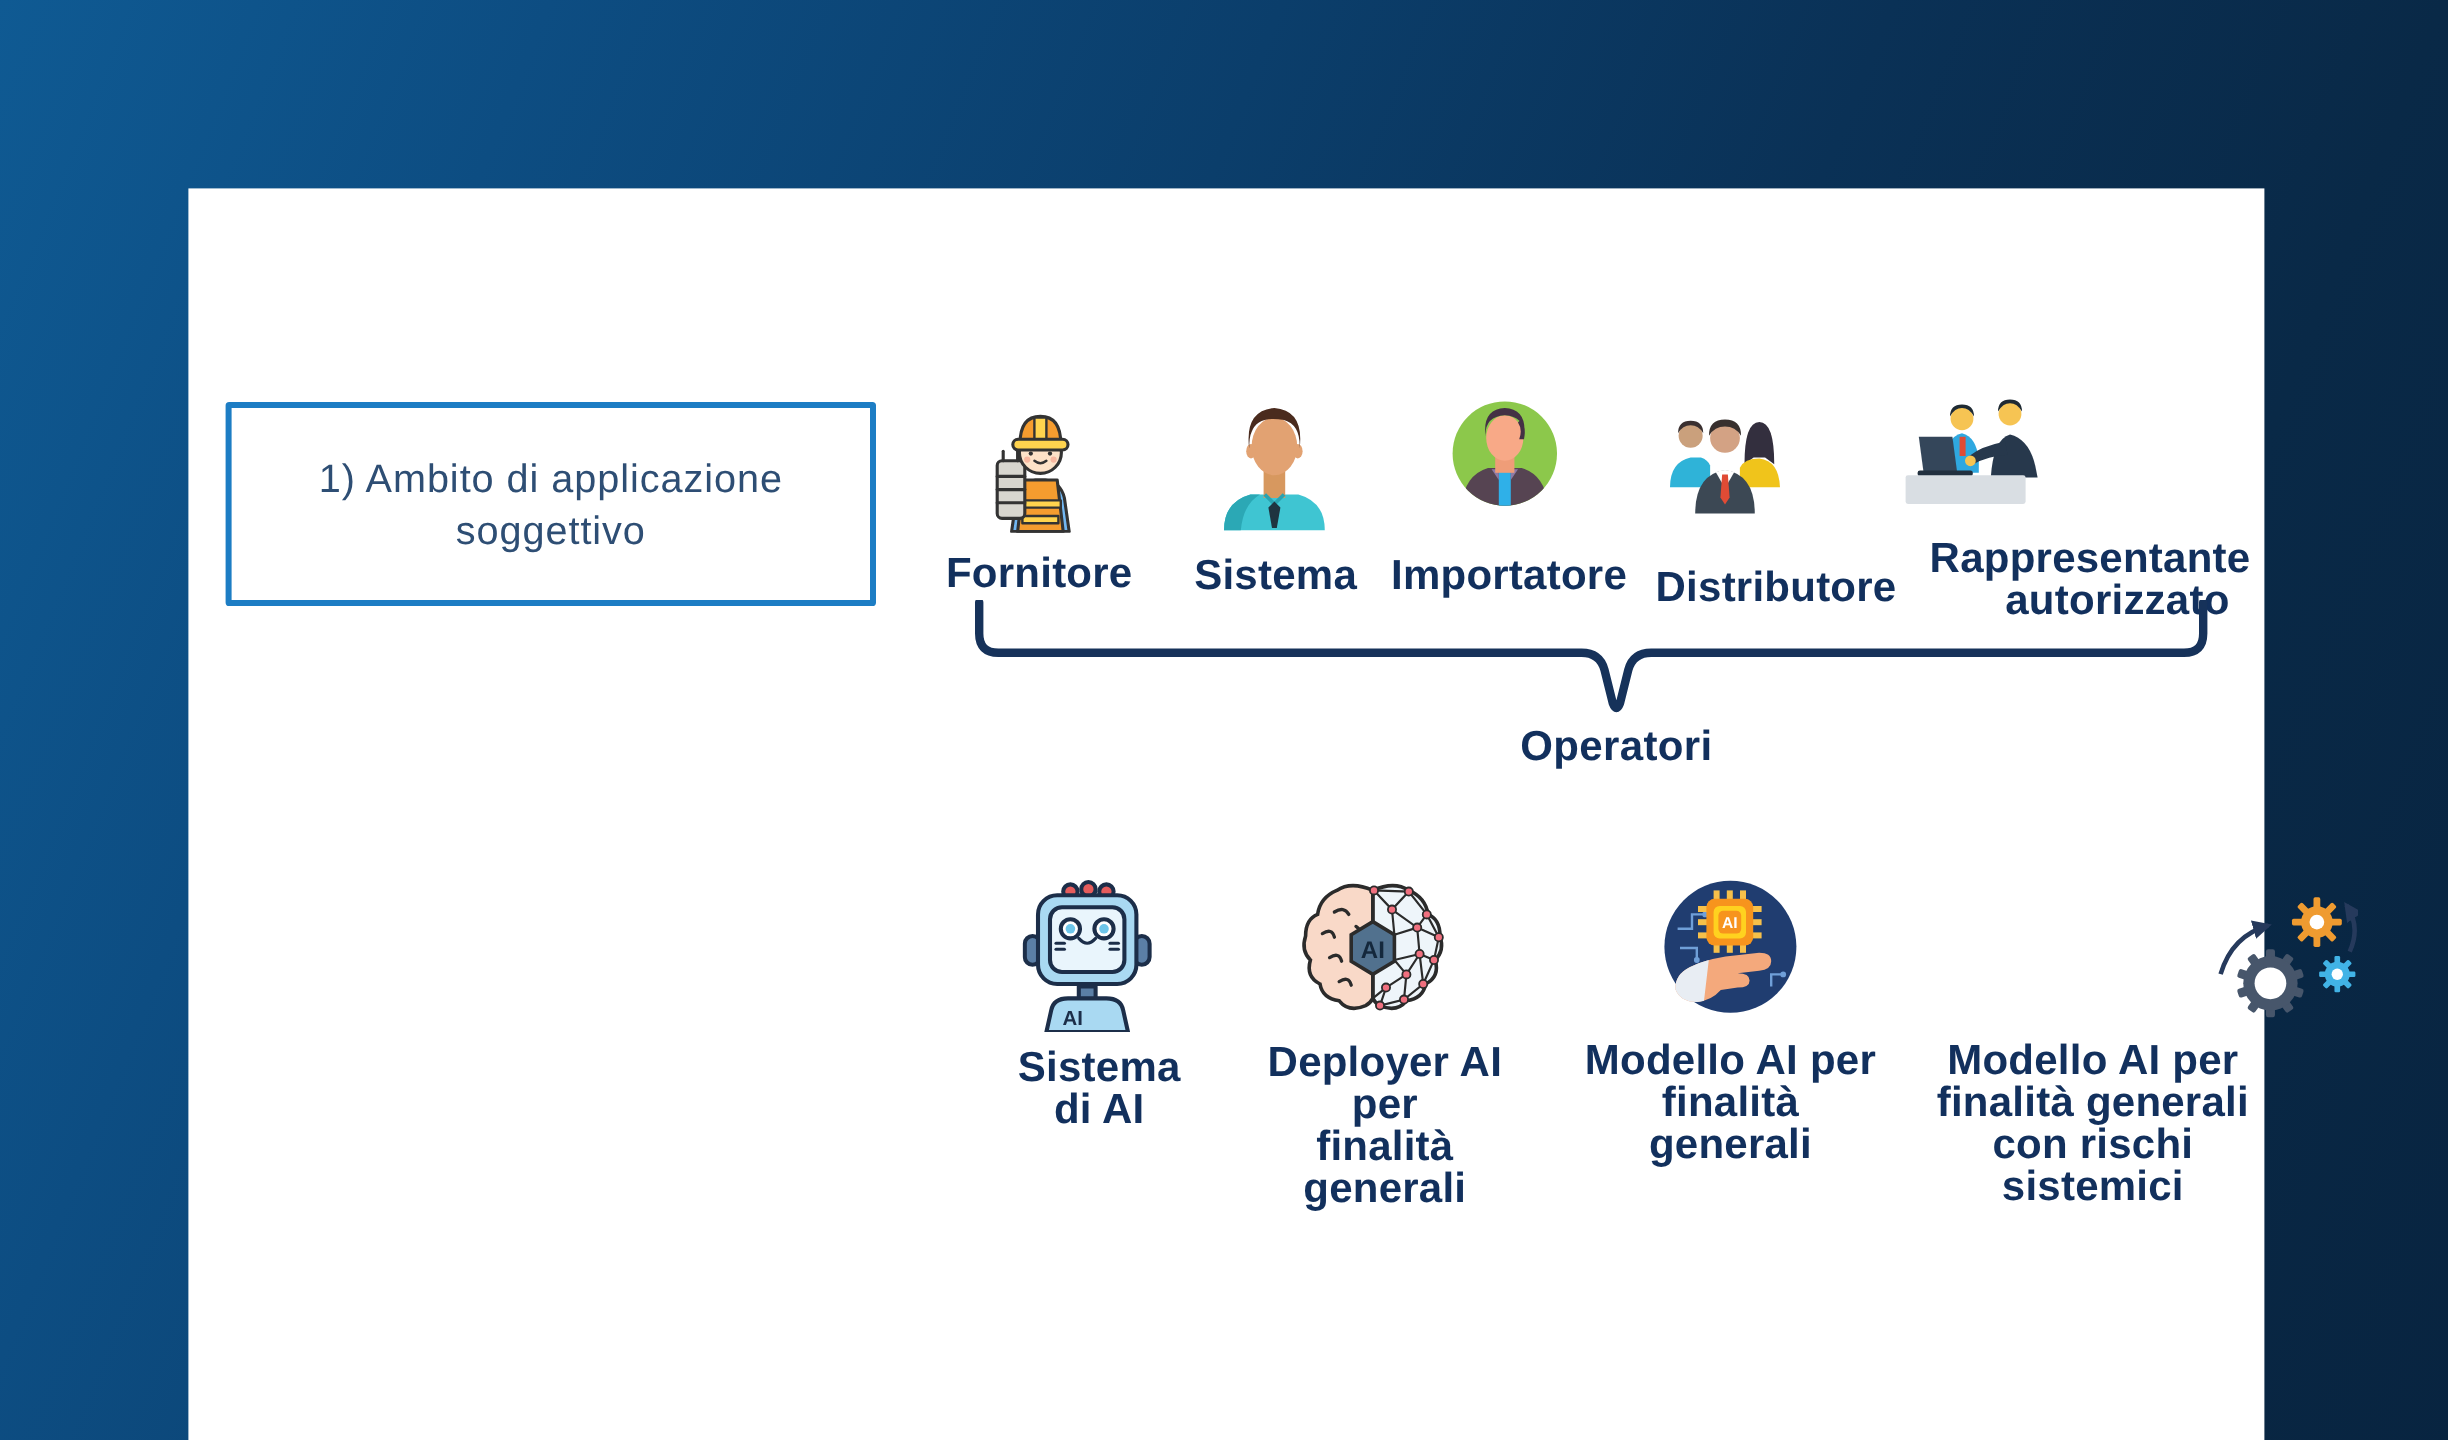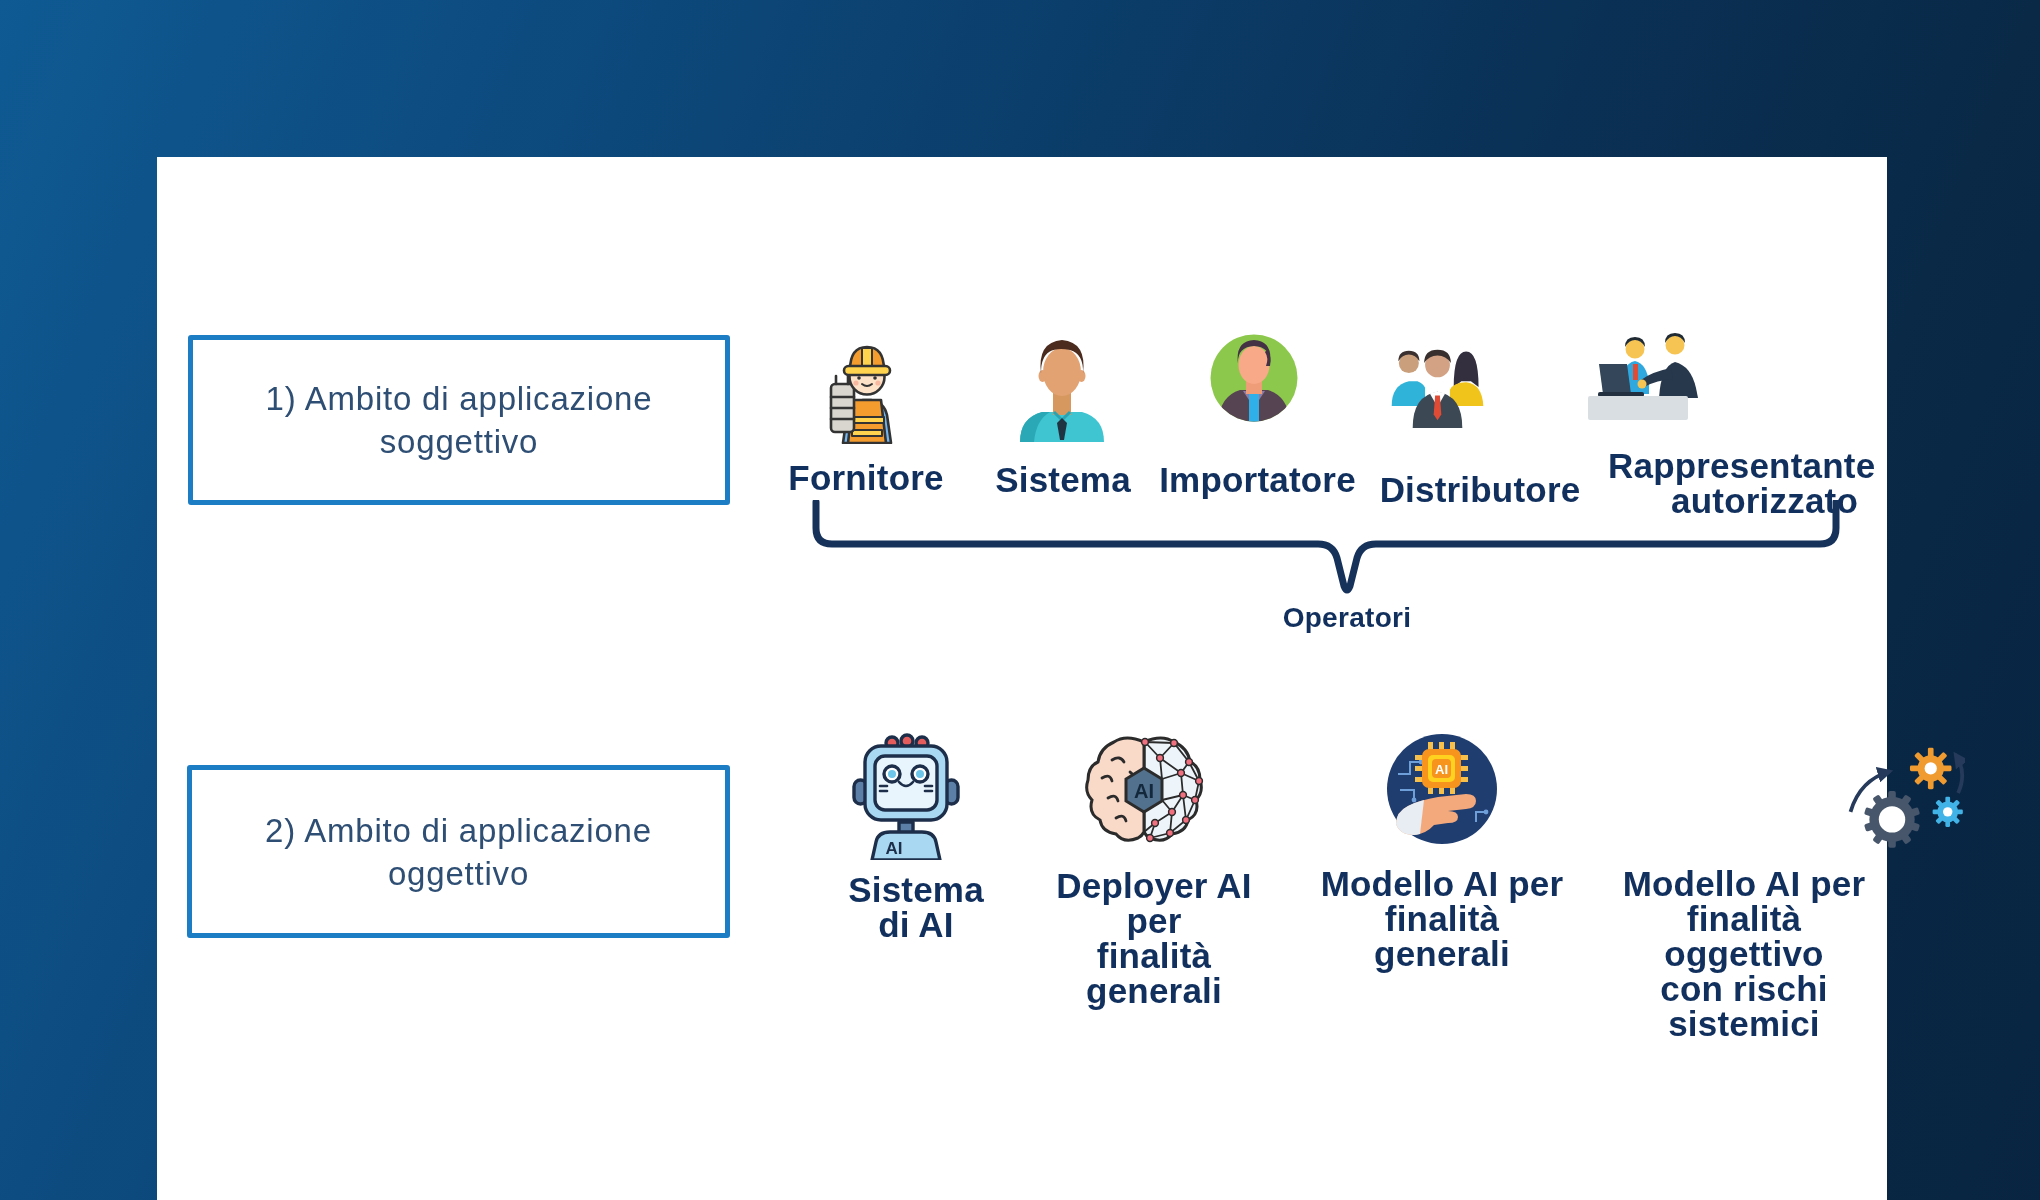--- a/index.html
+++ b/index.html
@@ -14,21 +14,21 @@
     position:absolute;border:5px solid #1d7dc4;border-radius:3px;background:#ffffff;
     display:flex;flex-direction:column;align-items:center;justify-content:center;
     color:#2e4e74;font-size:33px;font-weight:400;letter-spacing:.8px;line-height:43px;text-align:center;
   }
   .op-label,.obj-label{
     position:absolute;color:#12305d;font-weight:700;font-size:35px;line-height:35px;text-align:center;
     letter-spacing:.2px;
   }
   .op-label.left-align{text-align:right;}
   .operatori{
-    position:absolute;color:#12305d;font-weight:700;font-size:28px;text-align:center;letter-spacing:.3px;
+    position:absolute;color:#12305d;font-weight:700;font-size:35px;text-align:center;letter-spacing:.3px;
   }
   .icon{position:absolute;}
   .icon svg{display:block;width:100%;height:100%;}
 </style>
 </head>
 <body>
 
 <div class="stage">
   <div class="slide">
 
@@ -140,24 +140,20 @@
       <span>autorizzato</span>
     </div>
 
     <div class="icon" style="left:655px;top:343px;width:1030px;height:102px;">
       <svg viewBox="0 0 1030 102">
         <path d="M4,2 L4,28 Q4,44 20,44 L506,44 Q521,44 525,58 L532,86 Q535,94 538,86 L545,58 Q549,44 564,44 L1008,44 Q1024,44 1024,28 L1024,2" fill="none" stroke="#16325a" stroke-width="7" stroke-linecap="round" stroke-linejoin="round"></path>
       </svg>
     </div>
     <div class="operatori" style="left:1090px;top:445px;width:200px;">Operatori</div>
 
-    <div class="scope-box" style="left:30px;top:608px;width:533px;height:163px;">
-      <div>2) Ambito di applicazione</div>
-      <div>oggettivo</div>
-    </div>
 
     <div class="icon" style="left:695px;top:573px;width:108px;height:130px;">
       <svg viewBox="0 0 108 130">
         <g stroke="#1c2e49" stroke-width="3.4" stroke-linejoin="round" stroke-linecap="round">
           <circle cx="40" cy="13" r="6" fill="#e55c5c"></circle>
           <circle cx="55" cy="11" r="6" fill="#e55c5c"></circle>
           <circle cx="70" cy="13" r="6" fill="#e55c5c"></circle>
           <rect x="2" y="50" width="13" height="24" rx="6.5" fill="#5b7fa6"></rect>
           <rect x="93" y="50" width="13" height="24" rx="6.5" fill="#5b7fa6"></rect>
           <rect x="13" y="16" width="82" height="74" rx="16" fill="#a9d9f2"></rect>
@@ -359,19 +355,19 @@
       <span>finalità</span><br>
       <span>generali</span>
     </div>
     <div class="obj-label" style="left:1160px;top:709px;width:250px;">
       <span>Modello AI per</span><br>
       <span>finalità</span><br>
       <span>generali</span>
     </div>
     <div class="obj-label" style="left:1452px;top:709px;width:270px;">
       <span>Modello AI per</span><br>
-      <span>finalità oggettivo</span><br>
+      <span>finalità generali</span><br>
       <span>con rischi</span><br>
       <span>sistemici</span>
     </div>
 
   </div>
 </div>
 
 </body></html>

